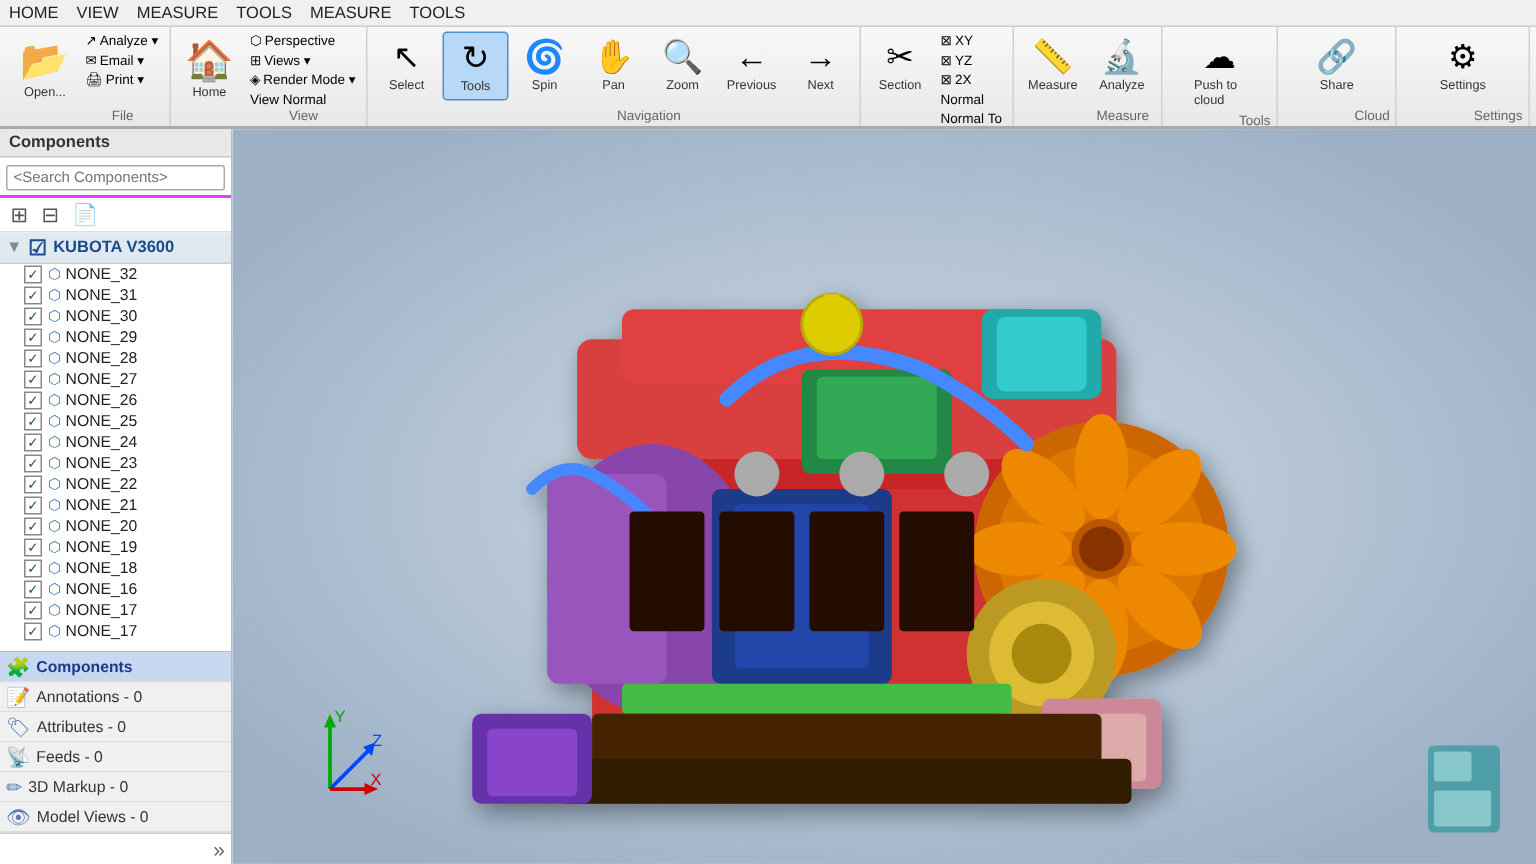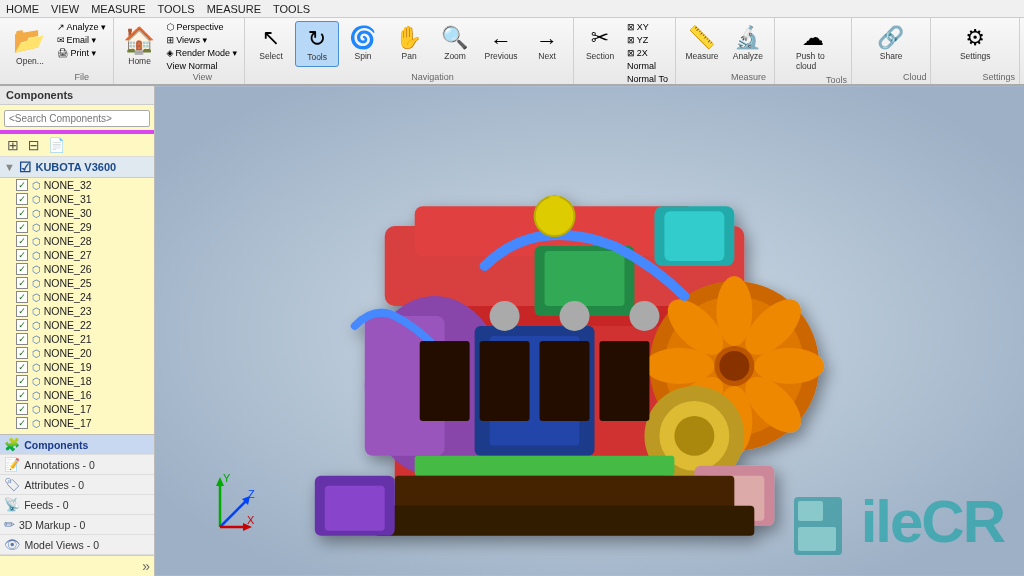--- a/index.html
+++ b/index.html
@@ -75,37 +75,37 @@
 
     
     .main-layout {
       display: flex;
       height: calc(576px - 18px - 68px);
     }
 
     
     .left-panel {
       width: 155px;
-      background: #fef9c3;
+      background: #ffffff;
       border-right: 1px solid #bbb;
       display: flex;
       flex-direction: column;
       flex-shrink: 0;
     }
     .panel-header {
       background: #e8e8e8;
       font-size: 11px;
       font-weight: bold;
       padding: 3px 6px;
       border-bottom: 1px solid #ccc;
       color: #333;
     }
     .search-box {
       padding: 3px 4px;
-      border-bottom: 4px solid #d946ef;
+      border-bottom: 2px solid #d946ef;
     }
     .search-box input {
       width: 100%;
       font-size: 10px;
       padding: 2px 4px;
       border: 1px solid #aaa;
       border-radius: 2px;
       background: #fff;
     }
     .tree-toolbar {
@@ -643,17 +643,16 @@
         <polygon points="67,55 58,51 58,59" fill="#cc0000"></polygon>
         <text x="62" y="52" font-size="11" fill="#cc0000" font-family="Arial">X</text>
       </svg>
     </div>
 
     <div class="watermark">
       <span style="display:inline-block; background:rgba(0,140,140,0.5); width:48px; height:58px; vertical-align:middle; border-radius:4px; position:relative; margin-right:4px;">
         <span style="position:absolute; top:4px; left:4px; width:25px; height:20px; background:#a0d8d8; opacity:0.7; border-radius:2px;"></span>
         <span style="position:absolute; bottom:4px; left:4px; width:38px; height:24px; background:#a0d8d8; opacity:0.7; border-radius:2px;"></span>
       </span>
-      <span>ileCR</span>
     </div>
 
   </div>
 </div>
 
 </body></html>

